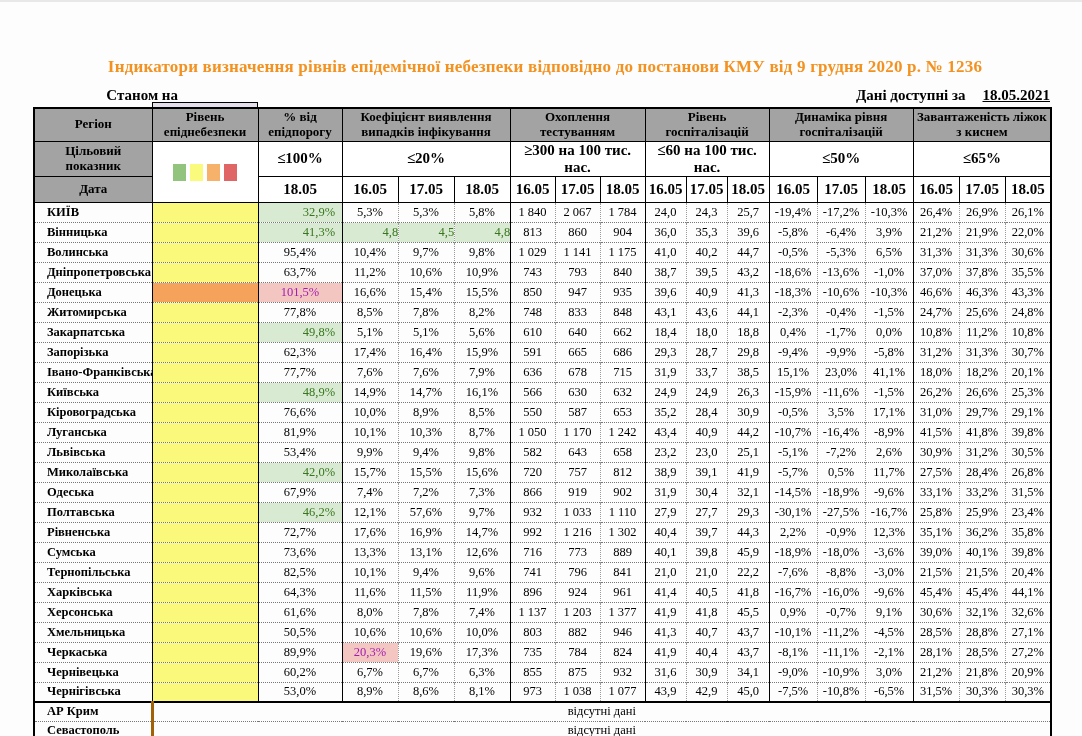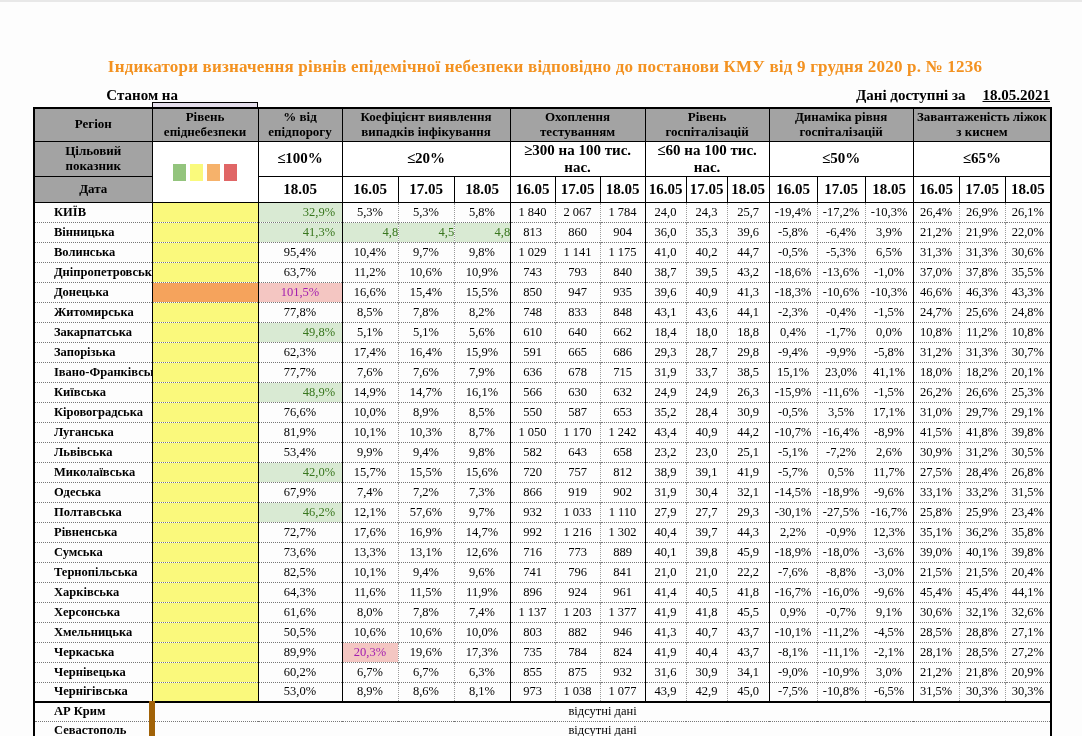--- a/index.html
+++ b/index.html
@@ -34,28 +34,28 @@
   thead .hwhite { background:#fff; font-weight:bold; font-size:15px; }
   tr.hrow1 { height:33px; }
   tr.hrow2 { height:30px; }
   tr.hrow3 { height:26px; }
   tbody tr { height:20px; }
   tbody tr.nodata-row { height:19px; }
 
   tbody td { border-top:1px dotted #777; border-left:1px dotted #999; }
   tbody td.gb { border-left:1px solid #000; }
   tbody td.region-cell {
-    border-left:none; text-align:left; font-weight:bold; padding-left:19px; font-size:12.5px;
+    border-left:none; text-align:left; font-weight:bold; padding-left:12px; font-size:12.5px;
   }
   tbody tr.thick-top td { border-top:2px solid #000; }
   tbody td.level-yellow { background:#FAF97C; }
   tbody td.level-orange { background:#F5A35C; }
   td.hl-good { background:#D9EAD3; color:#38761D;padding-left:40px; }
   td.hl-bad  { background:#F4C6C2; color:#a21caf; }
-  td.nodata-cell { border-left:6px solid #a16207; font-size:12.5px; }
+  td.nodata-cell { border-left:3px solid #a16207; font-size:12.5px; }
 
   .legend-wrap { display:inline-block; }
   .legend-sq { display:inline-block; width:13px; height:17px; margin:0 2px; vertical-align:middle; }
 </style>
 </head>
 <body>
 
 <div class="topline"></div>
 
 <div class="title">Індикатори визначення рівнів епідемічної небезпеки відповідно до постанови КМУ від 9 грудня 2020 р. № 1236</div>

